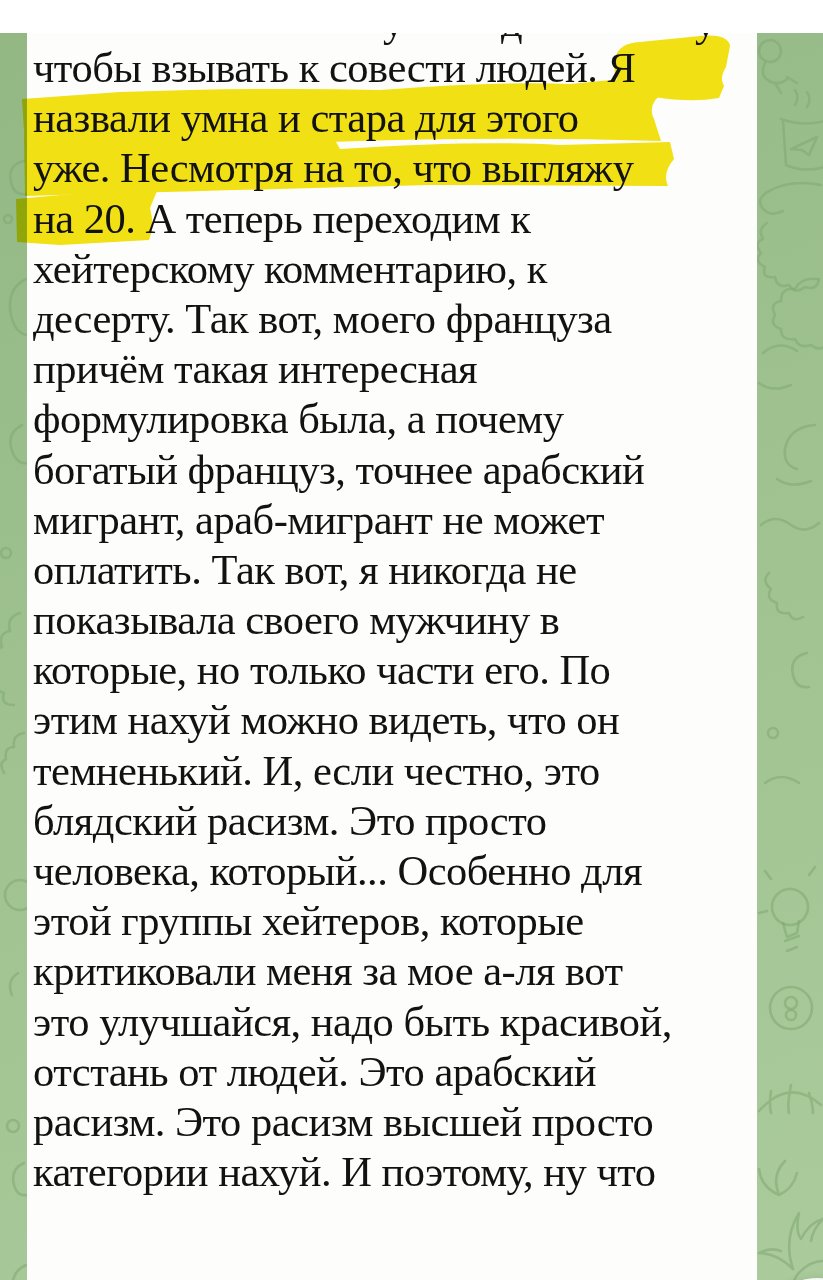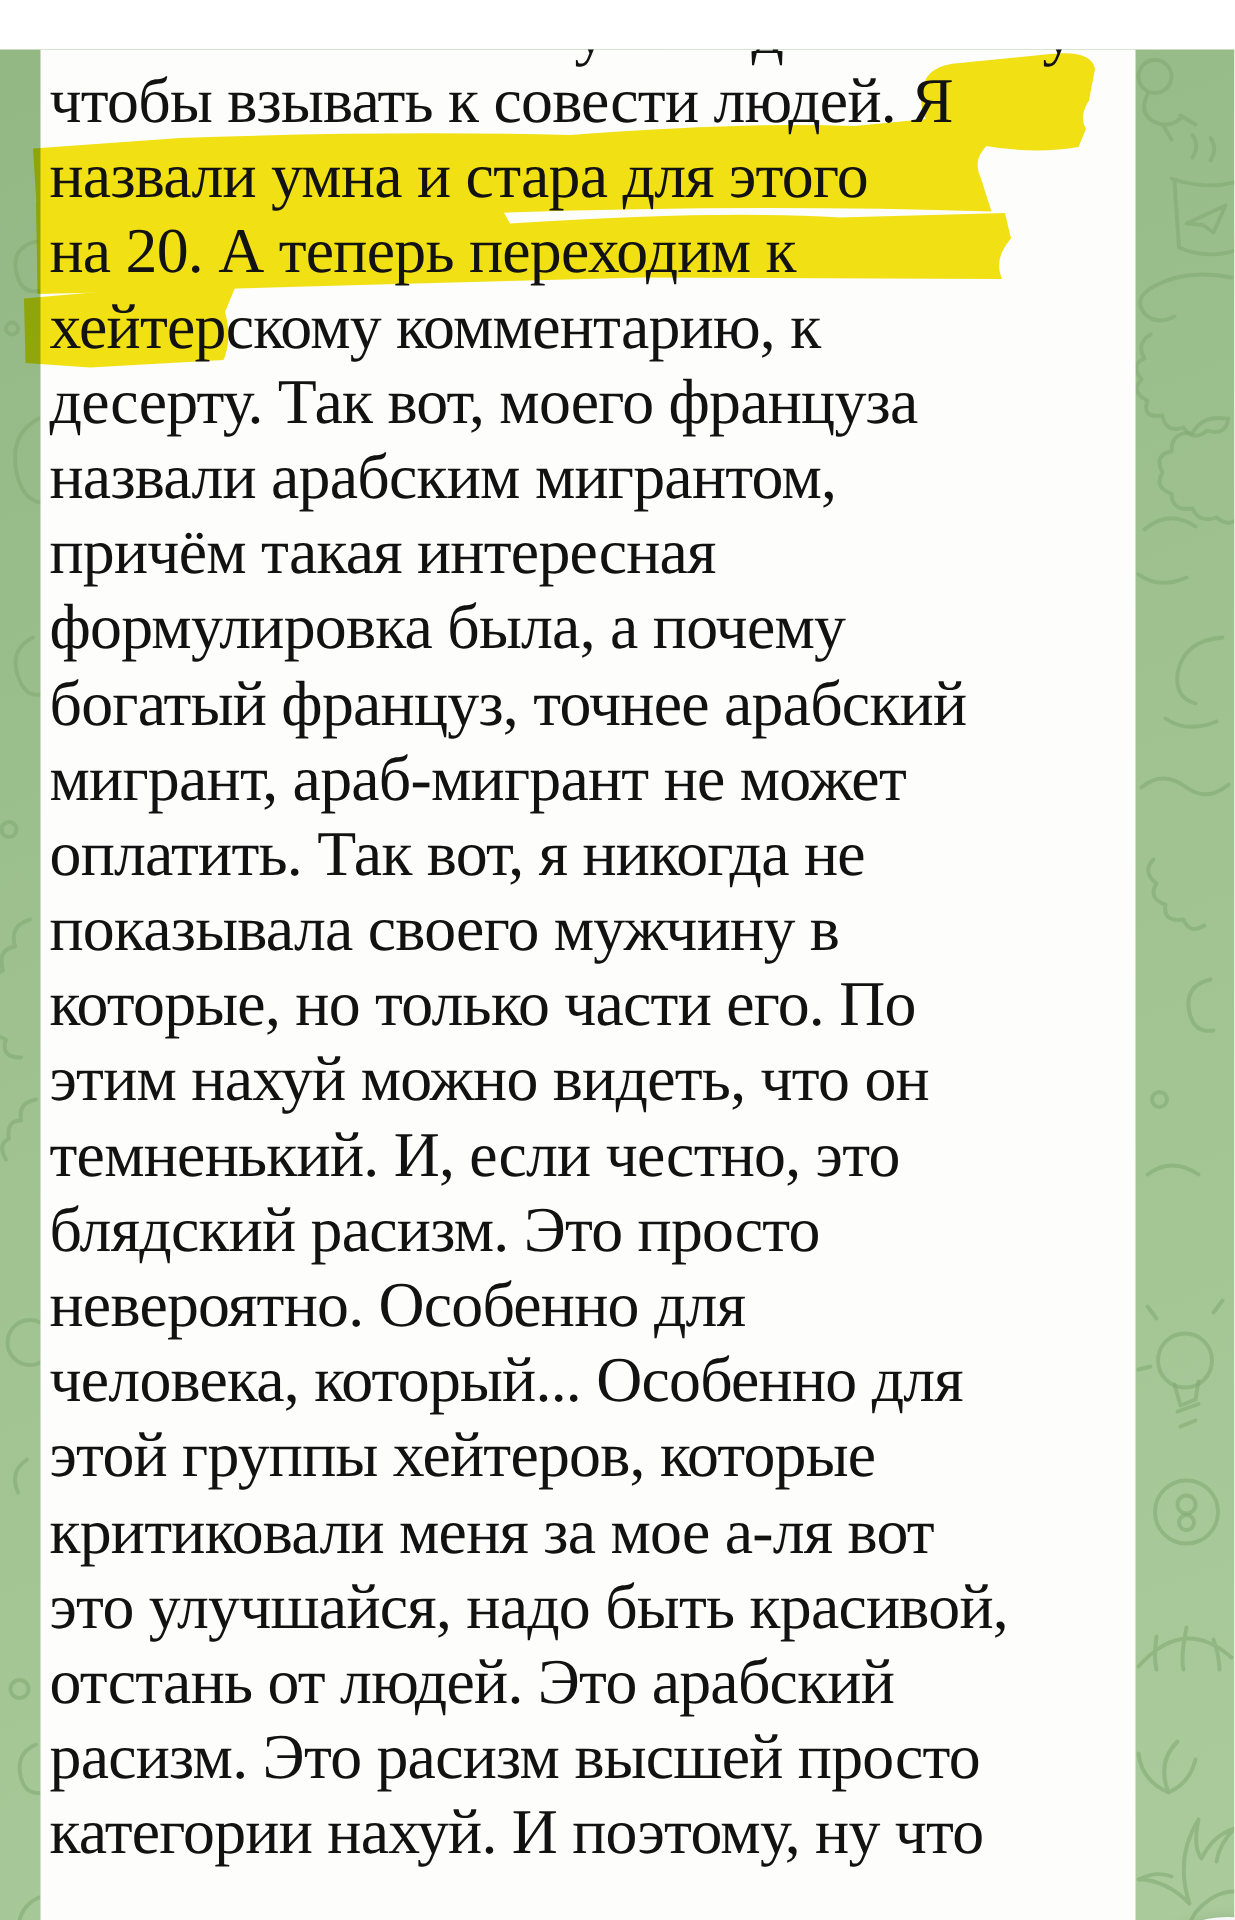--- a/index.html
+++ b/index.html
@@ -117,35 +117,34 @@
   <div class="partial-line">
       <span class="pg" style="left: 383px;">у</span>
       <span class="pg" style="left: 501px;">д</span>
       <span class="pg" style="left: 695px;">у</span>
     </div>
 
   <div class="msg-text">
     <div>
         <div class="line">чтобы взывать к совести людей. Я</div>
         <div class="line">назвали умна и стара для этого</div>
+        <div class="line">уже. Несмотря на то, что выгляжу</div>
         <div class="line">на 20. А теперь переходим к</div>
         <div class="line">хейтерскому комментарию, к</div>
         <div class="line">десерту. Так вот, моего француза</div>
-        <div class="line">назвали арабским мигрантом,</div>
         <div class="line">причём такая интересная</div>
         <div class="line">формулировка была, а почему</div>
         <div class="line">богатый француз, точнее арабский</div>
         <div class="line">мигрант, араб-мигрант не может</div>
         <div class="line">оплатить. Так вот, я никогда не</div>
         <div class="line">показывала своего мужчину в</div>
         <div class="line">которые, но только части его. По</div>
         <div class="line">этим нахуй можно видеть, что он</div>
         <div class="line">темненький. И, если честно, это</div>
         <div class="line">блядский расизм. Это просто</div>
-        <div class="line">невероятно. Особенно для</div>
         <div class="line">человека, который... Особенно для</div>
         <div class="line">этой группы хейтеров, которые</div>
         <div class="line">критиковали меня за мое а-ля вот</div>
         <div class="line">это улучшайся, надо быть красивой,</div>
         <div class="line">отстань от людей. Это арабский</div>
         <div class="line">расизм. Это расизм высшей просто</div>
         <div class="line">категории нахуй. И поэтому, ну что</div>
       </div>
   </div>
 

